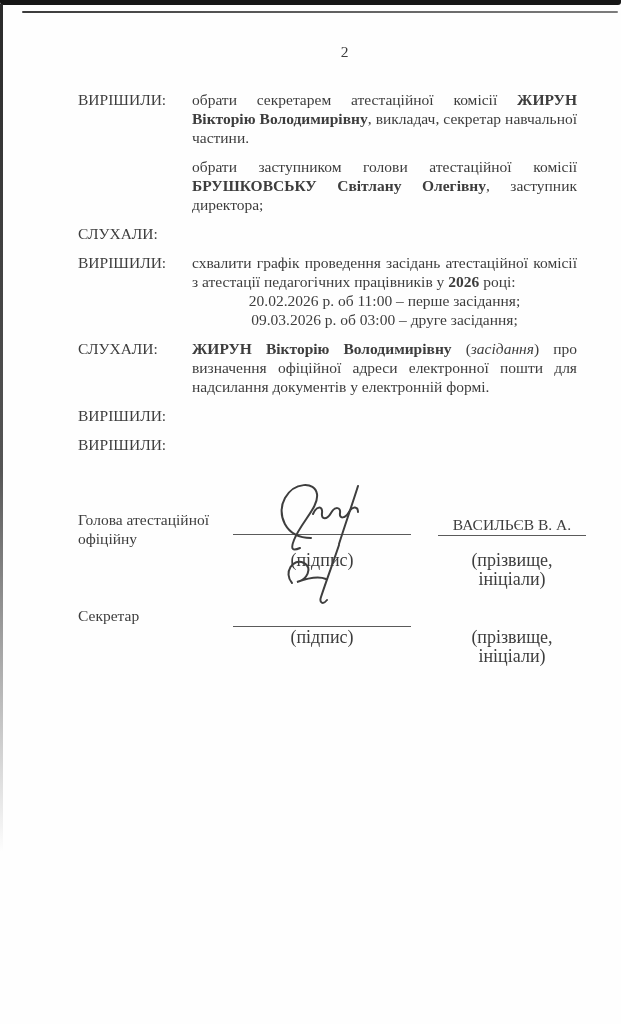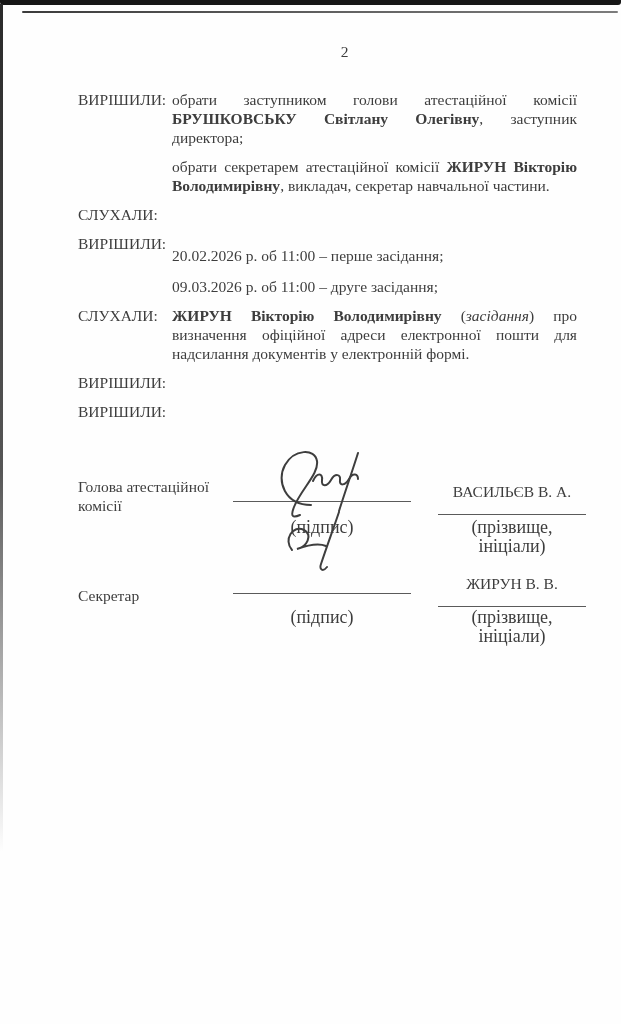--- a/index.html
+++ b/index.html
@@ -25,41 +25,41 @@
   .scan-left {
     position:absolute; top:4px; left:0; width:3px; height:848px;
     background:linear-gradient(to bottom,#2a2a2a,#565656 55%,rgba(130,130,130,0));
   }
   
   .content {
     position:absolute; left:78px; right:44px; top:42px;
     font-size:15.5px; line-height:19px;
   }
   .page-number { text-align:center; padding-left:34px; margin-bottom:29px; }
-  .section { display:grid; grid-template-columns:94px 1fr; margin-bottom:10px; }
+  .section { display:grid; grid-template-columns:94px 1fr; margin-bottom:10px;gap:20px; }
   .sec-label { text-align:left; }
   .para { margin:0; text-align:justify; }
   .para + .para { margin-top:10px; }
-  .para.tight { margin-top:12px; text-align:left; }
+  .para.tight { margin-top:0; text-align:center; }
   .b { font-weight:bold; }
   .i { font-style:italic; }
   .lnk { text-decoration:underline; }
   
   .signatures { margin-top:56px; position:relative; }
   .sig-row {
     display:grid;
     grid-template-columns:155px 178px 27px 148px;
     grid-template-rows:auto auto;
     margin-bottom:13px;
   }
   .sig-role { grid-column:1; grid-row:1; align-self:end; padding-bottom:2px; }
   .sig-line { grid-column:2; grid-row:1; height:24px; border-bottom:1.5px solid #5a5a5a; }
   .sig-name {
     grid-column:4; grid-row:1; height:24px; border-bottom:1.5px solid #5a5a5a;
-    display:flex; align-items:flex-end; justify-content:center; padding-bottom:13px;
+    display:flex; align-items:flex-end; justify-content:center; padding-bottom:1px;
   }
   .sig-caption { grid-row:2; text-align:center; font-size:18px; padding-top:1px; }
   .sig-caption.c2 { grid-column:2; }
   .sig-caption.c4 { grid-column:4;font-family:Liberation Serif, serif; }
   .sig-svg { position:absolute; pointer-events:none; }
   .sig-svg-1 { left:193px; top:-32px; }
   .sig-svg-2 { left:204px; top:33px; }
 </style>
 </head>
 <body>
@@ -69,32 +69,33 @@
   <div class="scan-topline"></div>
   <div class="scan-left"></div>
 
   <div class="content">
     <div class="page-number">2</div>
 
     <div id="sections">
         <div class="section">
           <div class="sec-label">ВИРІШИЛИ:</div>
           <div>
+            <p class="para"><span>обрати секретарем атестаційної комісії </span><span class="b">ЖИРУН Вікторію Володимирівну</span><span>, викладач, секретар навчальної частини.</span></p>
             <p class="para"><span>обрати заступником голови атестаційної комісії </span><span class="b">БРУШКОВСЬКУ Світлану Олегівну</span><span>, заступник директора;</span></p>
-            <p class="para"><span>обрати секретарем атестаційної комісії </span><span class="b">ЖИРУН Вікторію Володимирівну</span><span>, викладач, секретар навчальної частини.</span></p>
           </div>
         </div>
         <div class="section">
           <div class="sec-label">СЛУХАЛИ:</div>
         </div>
         <div class="section">
           <div class="sec-label">ВИРІШИЛИ:</div>
           <div>
+            <p class="para"><span>схвалити графік проведення засідань атестаційної комісії з атестації педагогічних працівників у </span><span class="b">2026</span><span> році:</span></p>
             <p class="para tight"><span>20.02.2026 р. об 11:00 – перше засідання;</span></p>
-            <p class="para tight"><span>09.03.2026 р. об 11:00 – друге засідання;</span></p>
+            <p class="para tight"><span>09.03.2026 р. об 03:00 – друге засідання;</span></p>
           </div>
         </div>
         <div class="section">
           <div class="sec-label">СЛУХАЛИ:</div>
           <div>
             <p class="para"><span class="b">ЖИРУН Вікторію Володимирівну</span><span> (</span><span class="i">засідання</span><span>) про визначення офіційної адреси електронної пошти для надсилання документів у електронній формі.</span></p>
           </div>
         </div>
         <div class="section">
           <div class="sec-label">ВИРІШИЛИ:</div>
@@ -115,30 +116,29 @@
       </svg>
 
       <svg class="sig-svg sig-svg-2" width="74" height="62" viewBox="0 0 74 62">
         <g fill="none" stroke="#3e3e3e" stroke-width="2" stroke-linecap="round">
           <path d="M10,40 c-9,-10 1,-26 12,-20 c9,5 3,17 -7,19 c11,-4 22,-6 29,-3"></path>
           <path d="M57,2 c-5,15 -12,34 -18,52 c-2,6 2,8 6,3"></path>
         </g>
       </svg>
 
       <div class="sig-row">
-        <div class="sig-role">Голова атестаційної комісії</div>
+        <div class="sig-role">Голова атестаційної офіційну</div>
         <div class="sig-line"></div>
         <div class="sig-name">ВАСИЛЬЄВ В. А.</div>
         <div class="sig-caption c2">(підпис)</div>
         <div class="sig-caption c4">(прізвище, ініціали)</div>
       </div>
 
       <div class="sig-row">
         <div class="sig-role">Секретар</div>
         <div class="sig-line"></div>
-        <div class="sig-name">ЖИРУН В. В.</div>
         <div class="sig-caption c2">(підпис)</div>
         <div class="sig-caption c4">(прізвище, ініціали)</div>
       </div>
 
     </div>
   </div>
 </div>
 
 </body></html>

